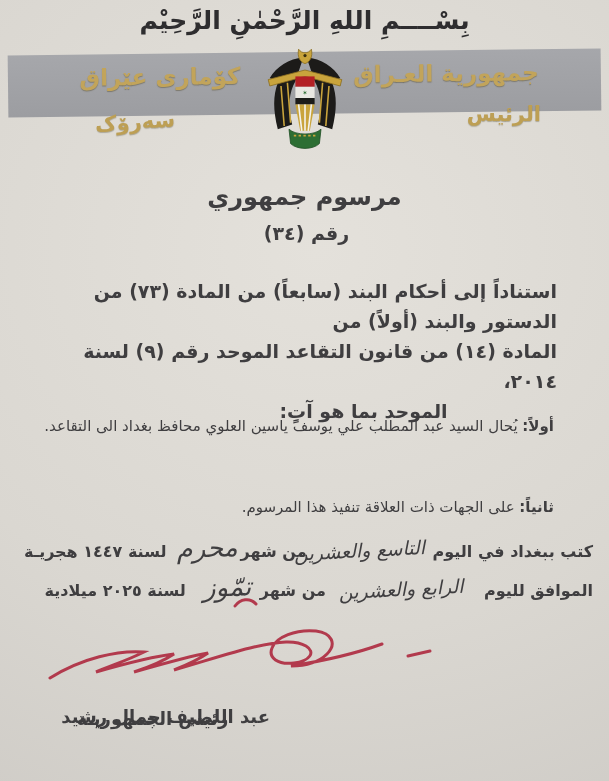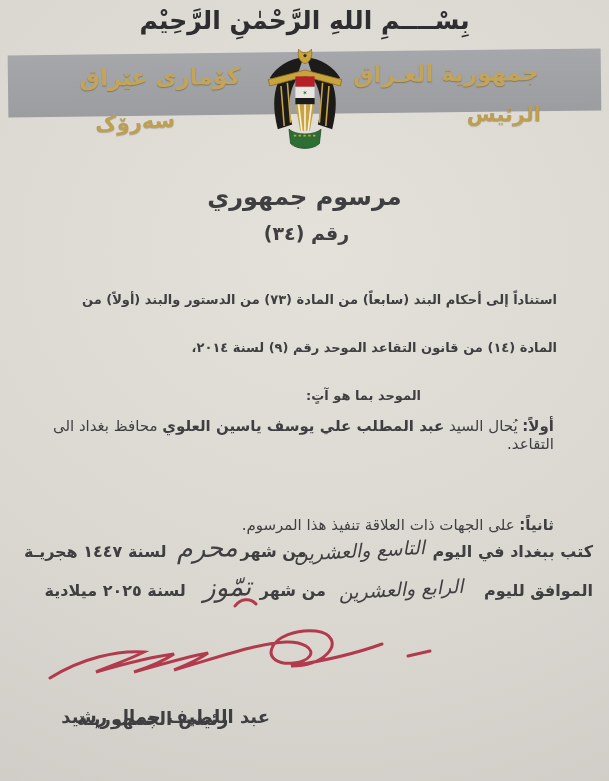--- a/index.html
+++ b/index.html
@@ -42,29 +42,29 @@
     text-shadow:0 1px 1px rgba(60,50,10,.3);
     z-index:2;
   }
   .gold-script.left{top:110px;left:95px;transform:rotate(-4deg);}
   .gold-script.right{top:102px;right:68px;}
   .emblem{top:46px;left:0;right:0;display:flex;justify-content:center;z-index:3;}
   
   .doc-title{top:183px;left:0;right:0;text-align:center;font-size:24px;font-weight:bold;}
   .doc-number{top:222px;left:4px;right:0;text-align:center;font-size:19px;font-weight:bold;}
   
-  .preamble{top:276px;right:52px;left:40px;font-size:13px;font-weight:bold;line-height:48px;text-align:right;}
+  .preamble{top:276px;right:52px;left:40px;font-size:19px;font-weight:bold;line-height:30px;text-align:right;}
   .preamble .center-line{text-align:center;margin-left:130px;}
   
   .clauses{top:381px;right:55px;left:30px;font-size:15px;text-align:right;white-space:pre-wrap;}
   .clause{margin-bottom:0;}
   .clause.c1{margin-bottom:27px;}
   .clause.c2{margin-bottom:18px;}
   .clause-label{font-weight:bold;}
-  .clause-bold{font-weight:bold;}
+  .clause-bold{font-weight:normal;}
   
   .date-block{top:531px;right:16px;left:45px;font-size:16px;font-weight:bold;text-align:right;}
   .date-row{display:flex;flex-direction:row;align-items:flex-end;margin-bottom:9px;}
   .date-row span{white-space:nowrap;}
   .hw{
     font-weight:normal;
     font-style:italic;
     font-size:19px;
     transform:rotate(-3deg);
     display:inline-block;

